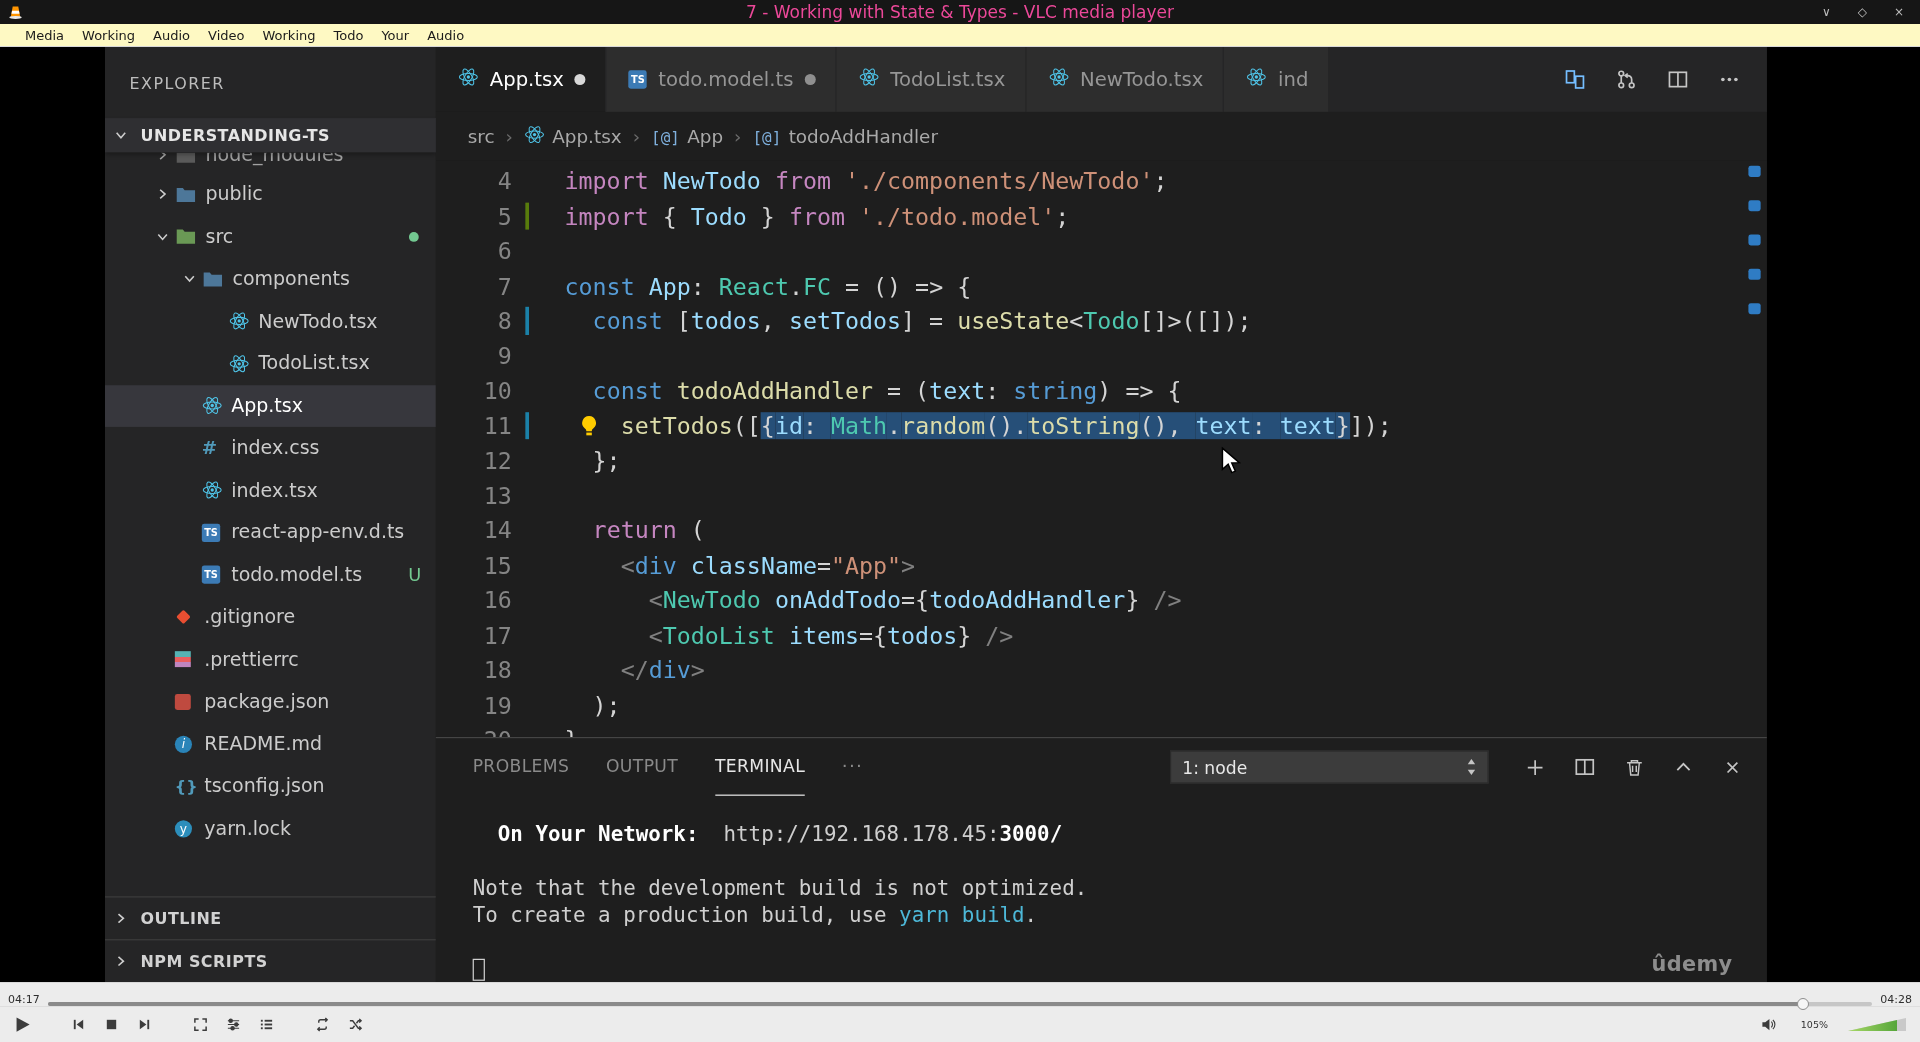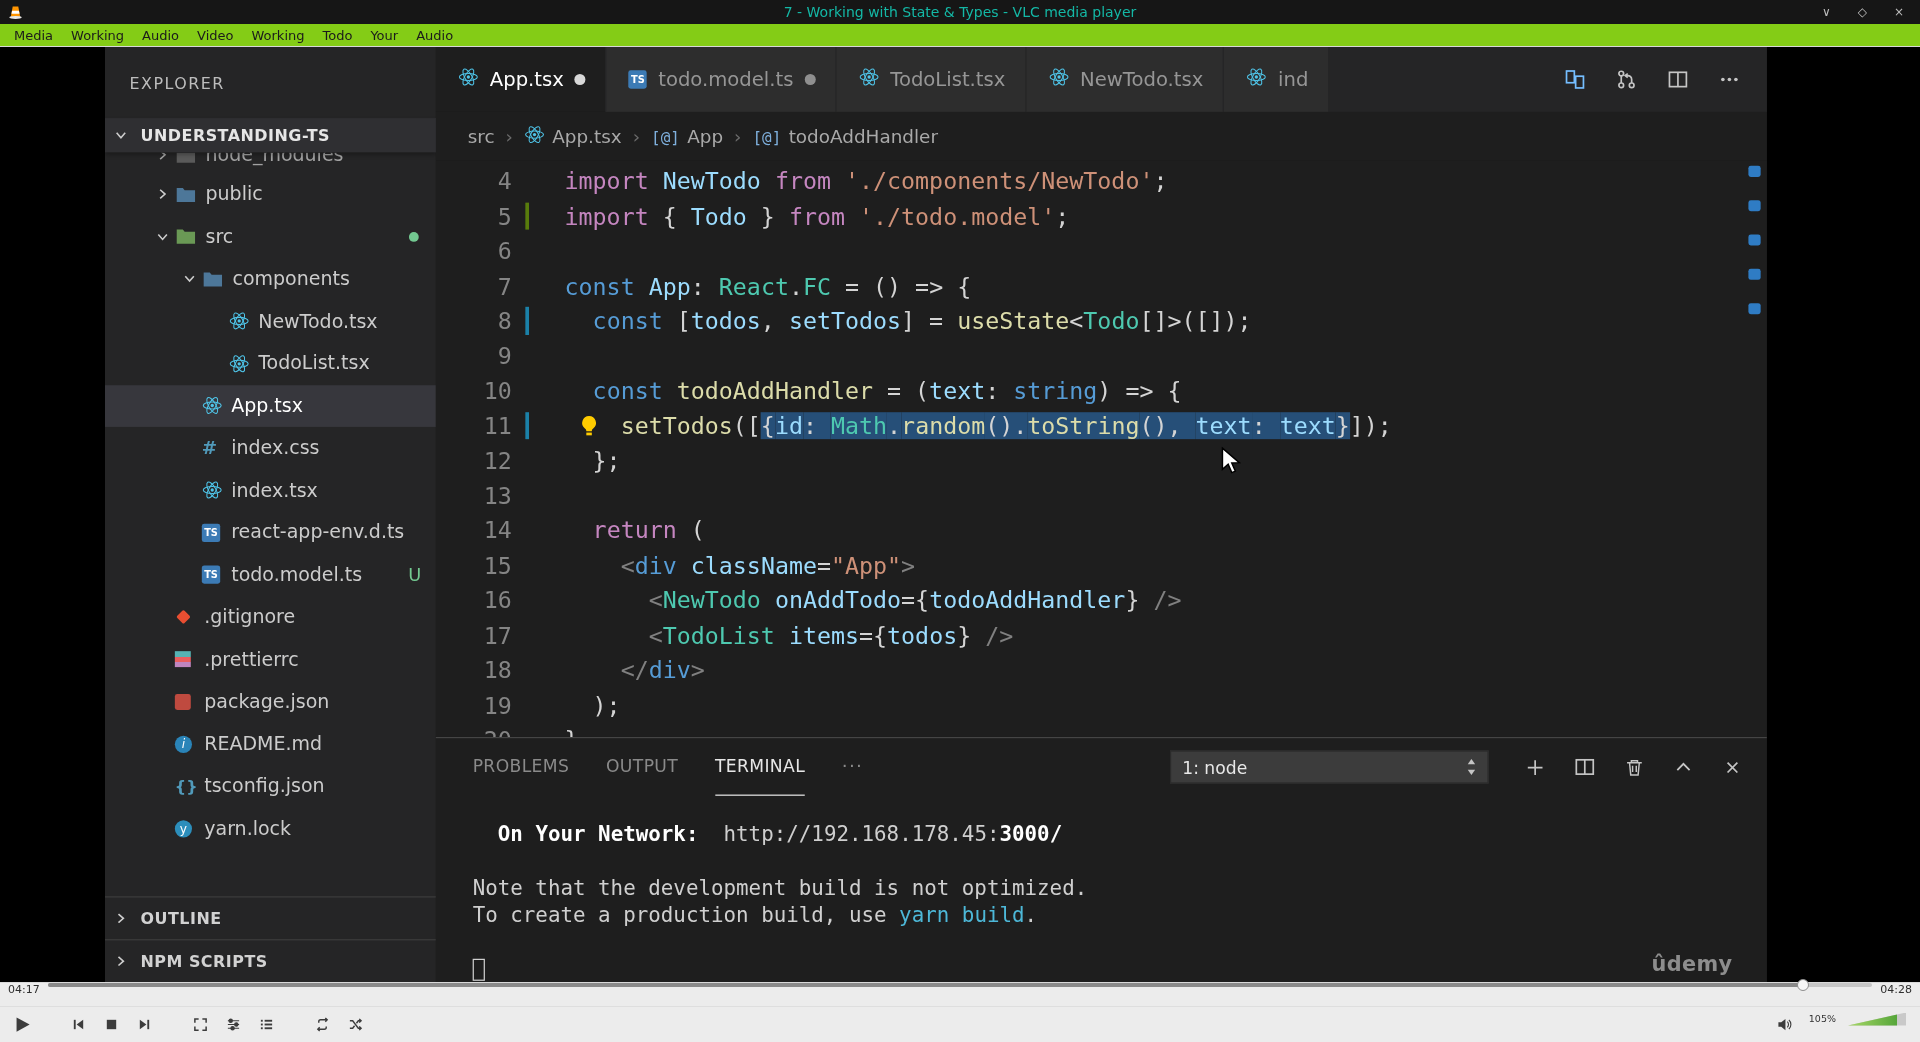--- a/index.html
+++ b/index.html
@@ -4,26 +4,26 @@
 <style>
   *{margin:0;padding:0;box-sizing:border-box}
   html,body{width:1920px;height:1042px;overflow:hidden;background:#000;font-family:"DejaVu Sans",sans-serif}
   button{background:none;border:none;padding:0;font-family:inherit;cursor:default}
 
   .vlc-window{width:1920px;height:1042px;display:flex;flex-direction:column}
 
   
   .titlebar{flex:0 0 24px;background:#161616;display:flex;align-items:center;position:relative}
   .cone{margin-left:8px;display:flex;align-items:center}
-  .wtitle{position:absolute;left:50%;transform:translateX(-50%);color:#14b8a6;font-size:14px;white-space:nowrap}
+  .wtitle{position:absolute;left:50%;transform:translateX(-50%);color:#ec4899;font-size:17px;white-space:nowrap}
   .win-btns{margin-left:auto;display:flex;gap:27px;padding-right:16px}
   .win-btn{color:#bdbdbd;font-size:12px;line-height:1}
 
   
-  .menubar{flex:0 0 23px;background:#84cc16;display:flex;align-items:center;padding-left:5px;border-bottom:1px solid #d8d8d8}
+  .menubar{flex:0 0 23px;background:#fef9c3;display:flex;align-items:center;padding-left:16px;border-bottom:1px solid #d8d8d8}
   .menu-item{font-size:13px;color:#1b1b1b;padding:0 9px}
 
   
   .video{flex:1 1 auto;position:relative;background:#000;overflow:hidden}
   .vscode{position:absolute;left:105px;top:0;width:1356px;height:763px;transform:scale(1.2255);transform-origin:0 0;display:flex;background:#1e1e1e;font-family:"DejaVu Sans",sans-serif}
 
   
   .sidebar{flex:0 0 270px;background:#252526;display:flex;flex-direction:column;color:#ccc;overflow:hidden}
   .expl-title{flex:0 0 58px;display:flex;align-items:center;padding-left:20px;font-size:13px;letter-spacing:1.2px;color:#bdbdbd}
   .ws-header{flex:0 0 28px;background:#2f2f32;display:flex;align-items:center;padding-left:8px;gap:5px;font-size:13px;font-weight:bold;letter-spacing:.4px;color:#e6e6e6;box-shadow:0 2px 4px rgba(0,0,0,.35);position:relative;z-index:2}
@@ -92,31 +92,31 @@
   .term-content{flex:1;padding:20px 0 0 30px;font-family:"DejaVu Sans Mono",monospace;font-size:17px;line-height:22px;color:#cfcfcf;overflow:hidden}
   .tline{white-space:pre;height:22px}
   .t-b{font-weight:bold;color:#fff}
   .t-cmd{color:#4db8d8}
   .term-cursor{display:inline-block;width:10px;height:18px;border:1px solid #d0d0d0;vertical-align:middle}
 
   .watermark{position:absolute;right:28px;bottom:5px;color:#9a9a9a;font-size:17px;font-weight:bold;opacity:.9;letter-spacing:.3px}
   .mouse{position:absolute;left:910px;top:326px;z-index:9}
 
   
-  .seekrow{flex:0 0 24px;background:#ececec;display:flex;align-items:flex-start;border-top:1px solid #d9d9d9}
+  .seekrow{flex:0 0 24px;background:#ececec;display:flex;align-items:flex-end;border-top:1px solid #d9d9d9}
   .seektime{font-size:11px;color:#2e2e2e;padding:0 8px;font-family:"DejaVu Sans",sans-serif}
   .seektrack{flex:1;height:4px;background:#c6c6c6;border-radius:2px;position:relative}
   .seek-fill{height:100%;background:#8a8a8a;border-radius:2px;width:0}
   .seek-handle{position:absolute;top:-4px;width:12px;height:12px;border-radius:50%;background:#f6f6f6;border:1px solid #8e8e8e}
   .controlsrow{flex:0 0 36px;background:#ececec;display:flex;align-items:center;padding:0 10px;gap:9px;border-top:1px solid #dedede}
   .ctl{display:flex;align-items:center;justify-content:center;width:24px;height:24px}
   .ctl svg{width:15px;height:15px}
   .ctl.play svg{width:19px;height:19px}
   .grp-spacer{width:14px}
-  .vol{margin-left:auto;display:flex;gap:12px;padding-right:4px}
+  .vol{margin-left:auto;display:flex;align-items:center;gap:20px;padding-right:4px}
   .volpct{font-size:9.5px;color:#333}
   .wedge{width:58px;height:13px;background:#c9c9c9;clip-path:polygon(0 100%,100% 0,100% 100%);position:relative}
   .wfill{position:absolute;left:0;top:0;bottom:0;background:linear-gradient(90deg,#a8d867,#56a63a)}
 </style>
 </head>
 <body>
 
 <div class="vlc-window">
 
   <div class="titlebar">

